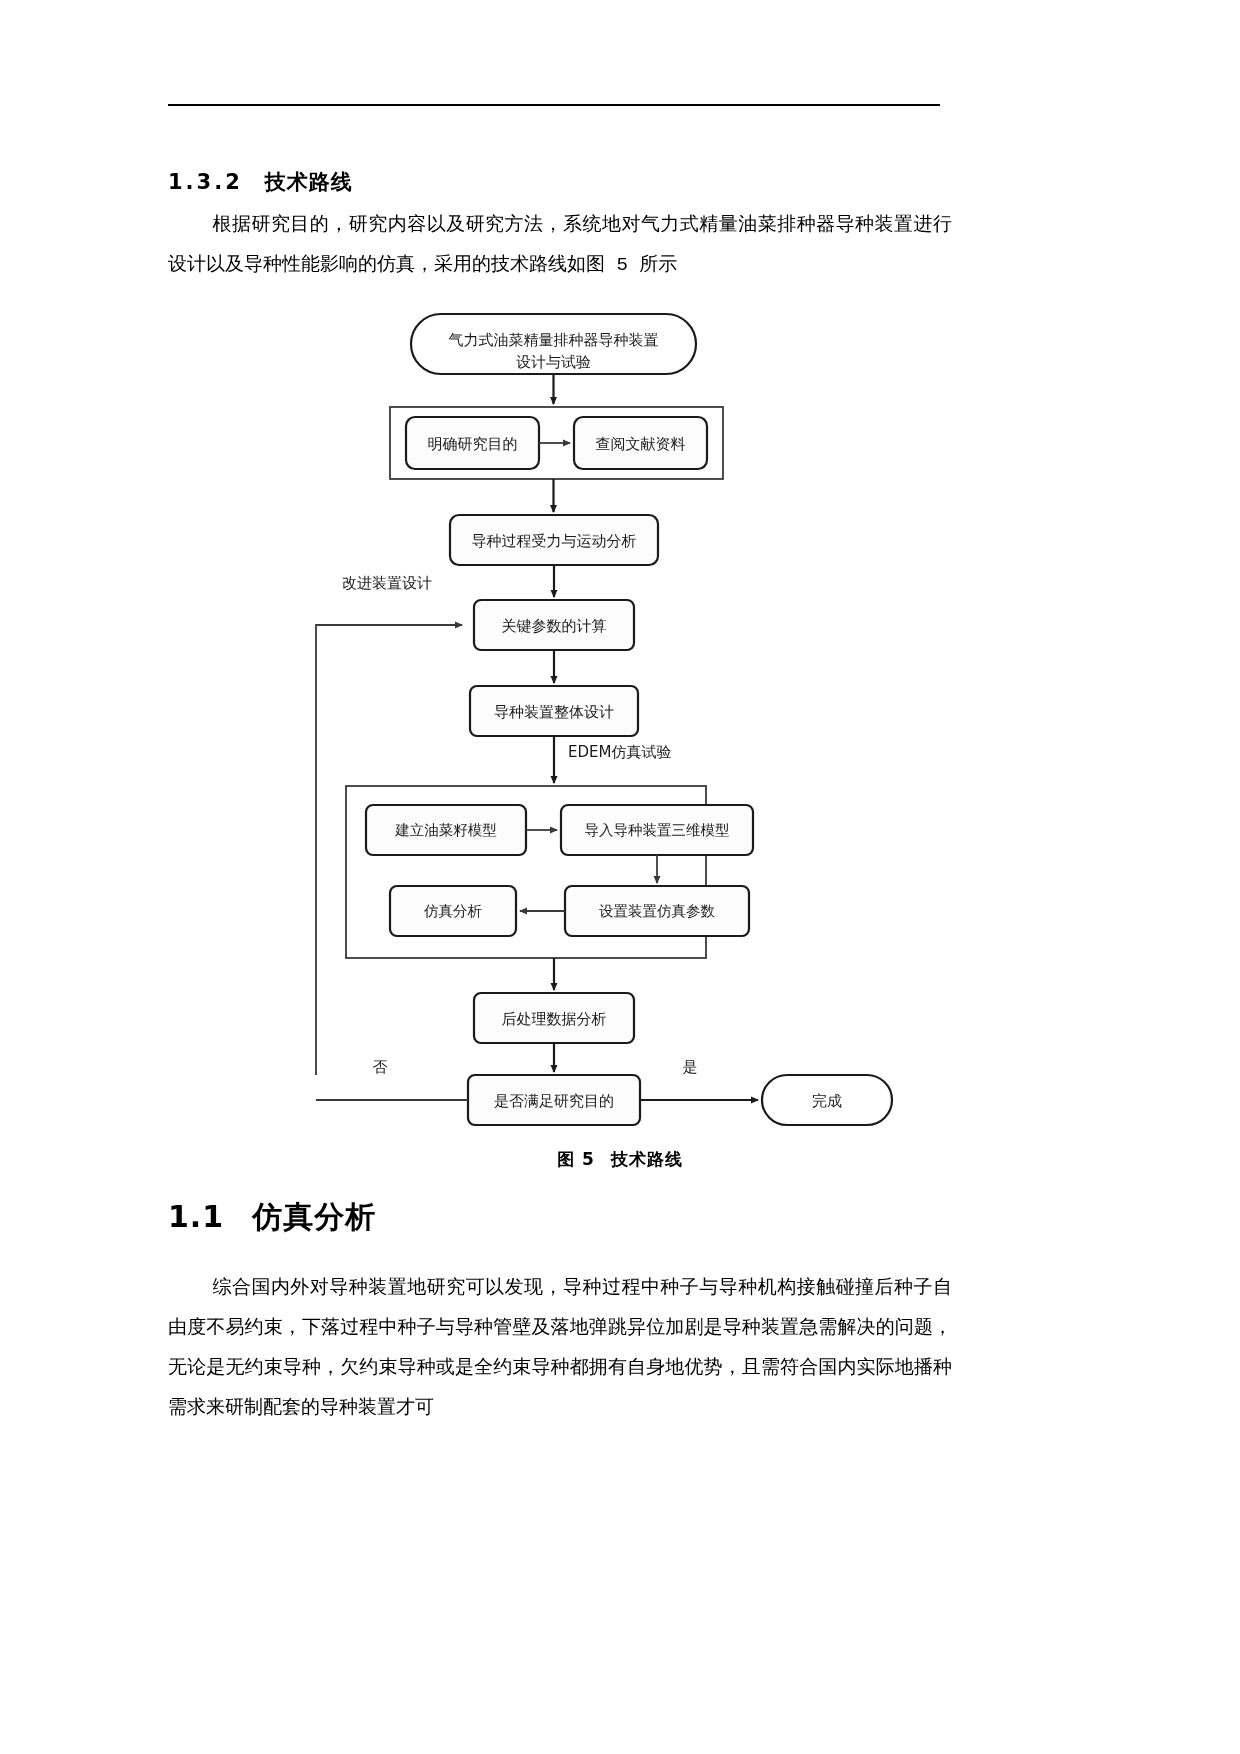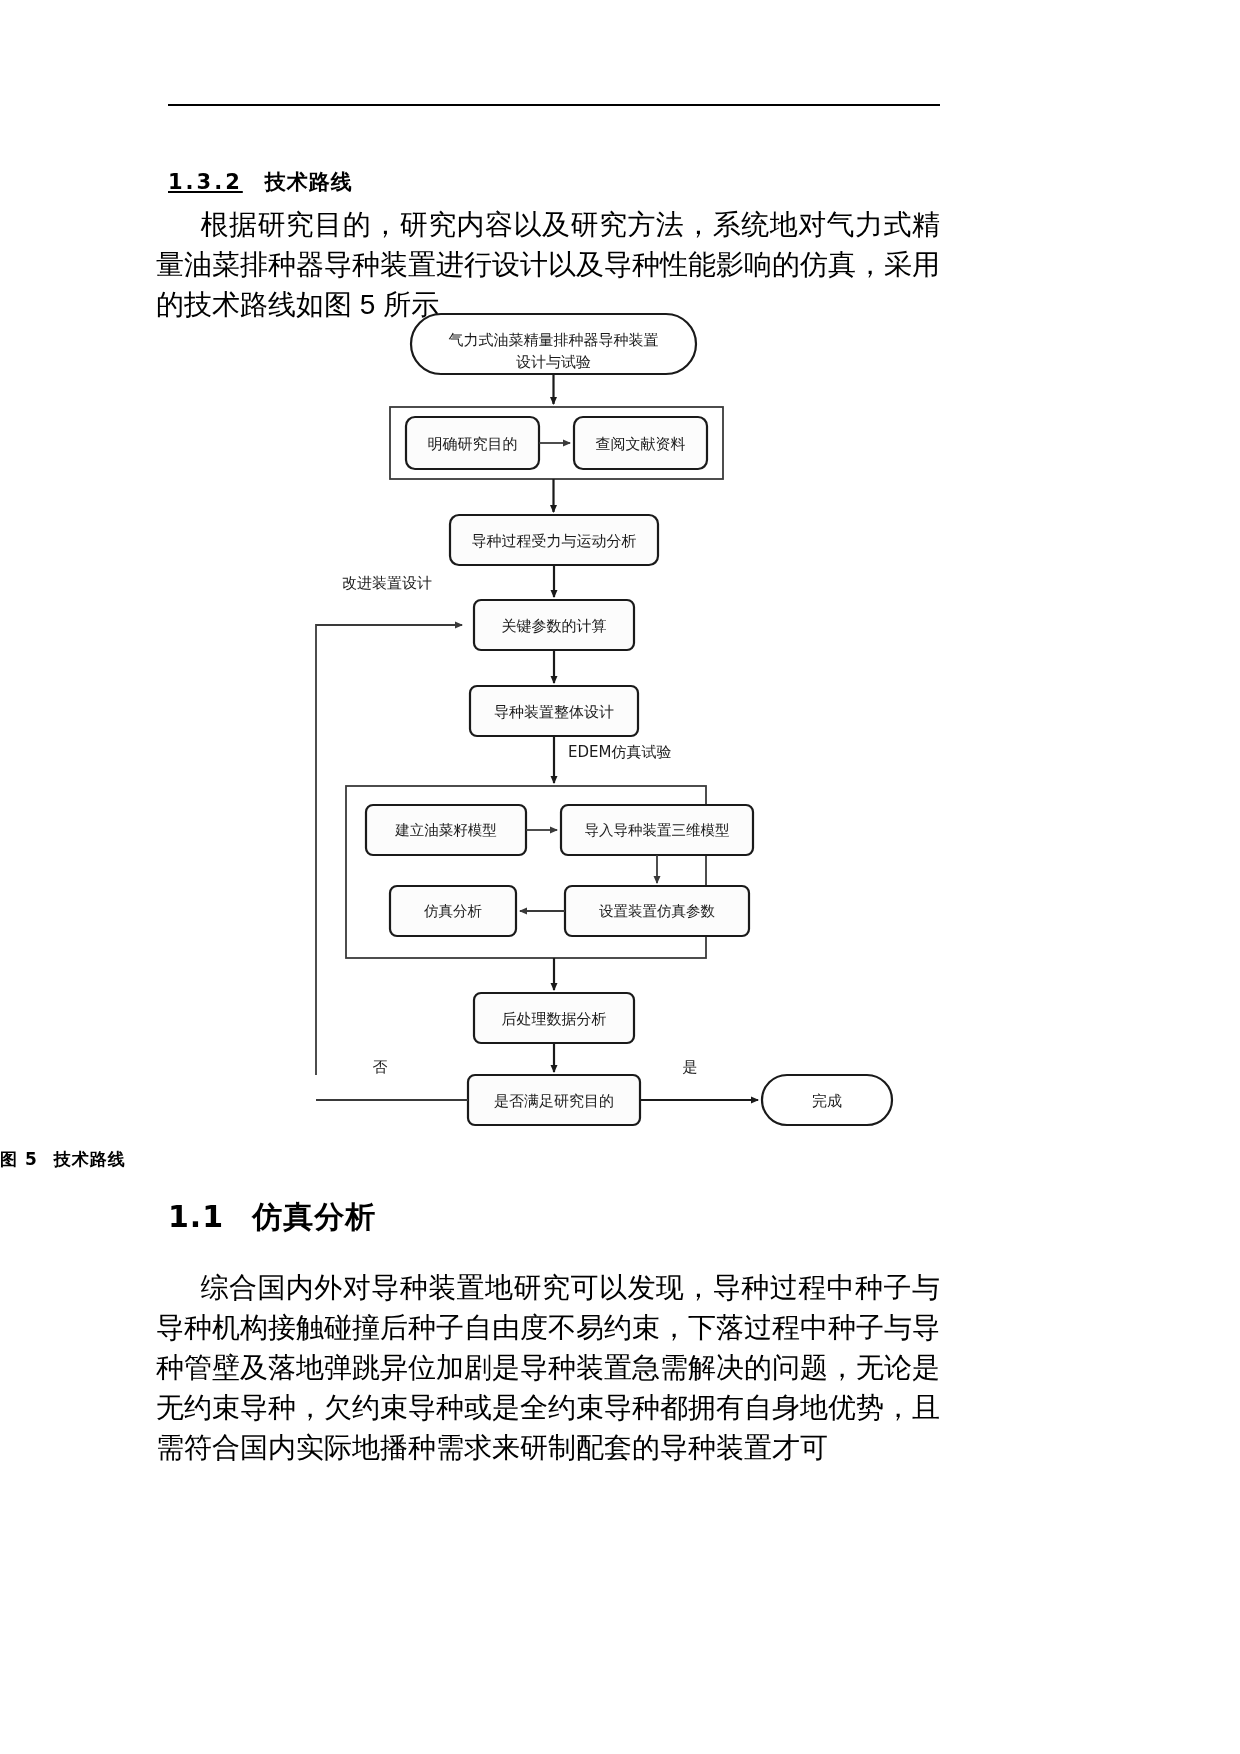--- a/index.html
+++ b/index.html
@@ -31,29 +31,29 @@
   .sec-heading {
     position: absolute;
     left: 168px;
     top: 168px;
     font-family: "DejaVu Sans", "Liberation Sans", sans-serif;
     font-size: 21px;
     font-weight: bold;
     letter-spacing: 1px;
     white-space: nowrap;
   }
-  .sec-heading .num { letter-spacing: 3px; text-decoration: underline; }
+  .sec-heading .num { letter-spacing: 3px; }
   .sec-heading .gap { display: inline-block; width: 22px; }
 
   .body-para {
     position: absolute;
-    left: 156px;
+    left: 168px;
     width: 784px;
-    font-family: Liberation Sans, sans-serif;
-    font-size: 28px;
+    font-family: Liberation Mono, monospace;
+    font-size: 19px;
     line-height: 40px;
     text-align: justify;
     text-justify: inter-character;
   }
   .body-para.p1 { top: 205px; }
   .indent { display: inline-block; width: 44px; }
 
   .chapter-heading {
     position: absolute;
     left: 168px;
@@ -66,20 +66,21 @@
   }
   .chapter-heading .gap { display: inline-block; width: 28px; }
 
   .body-para.p2 { top: 1268px; }
 
   .figure-caption {
     position: absolute;
     left: 0;
     top: 1148px;
     width: 1240px;
+    text-align: center;
     font-family: "DejaVu Sans", "Liberation Sans", sans-serif;
     font-size: 17px;
     font-weight: bold;
     letter-spacing: 1px;
   }
   .figure-caption .gap { display: inline-block; width: 16px; }
 
   
   .flow {
     position: absolute;

